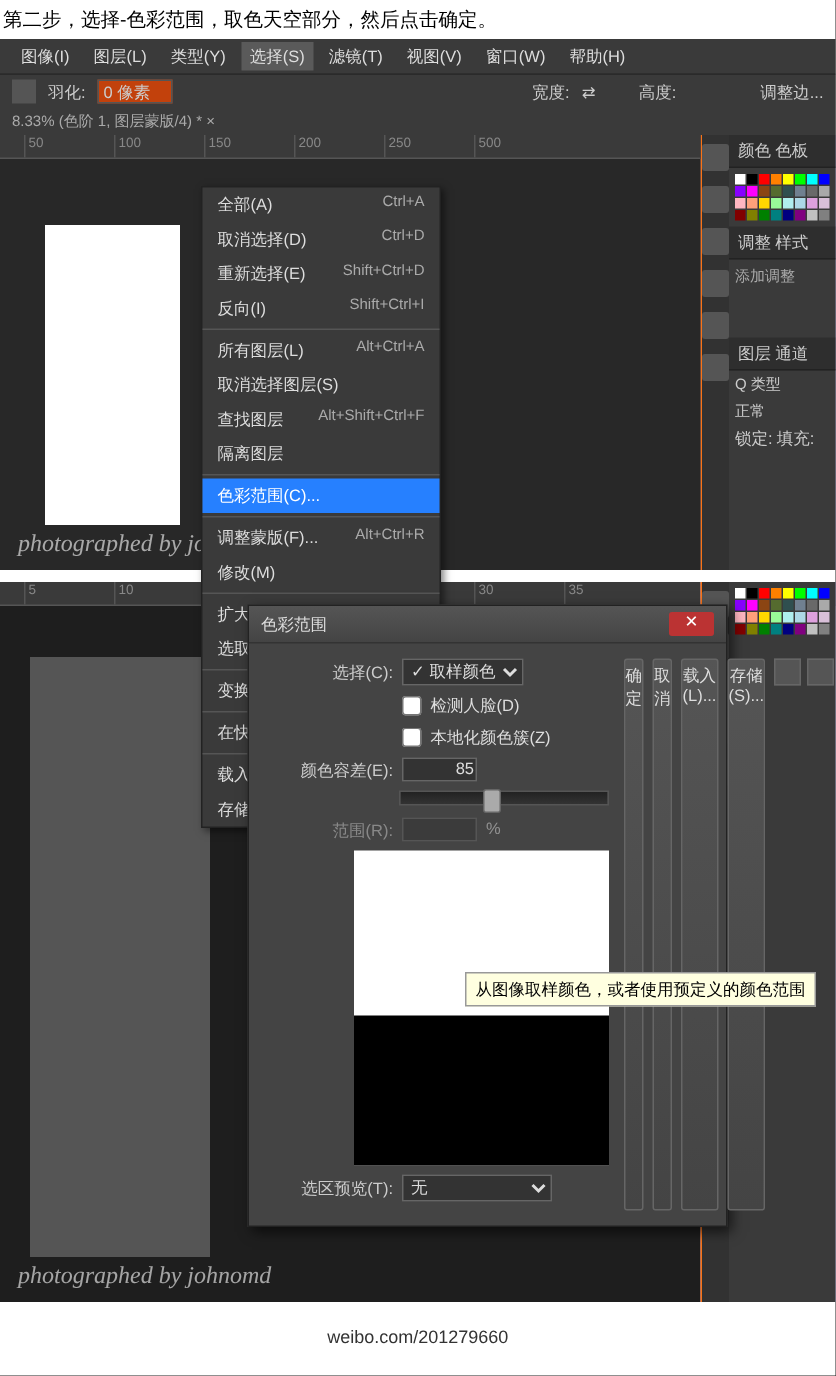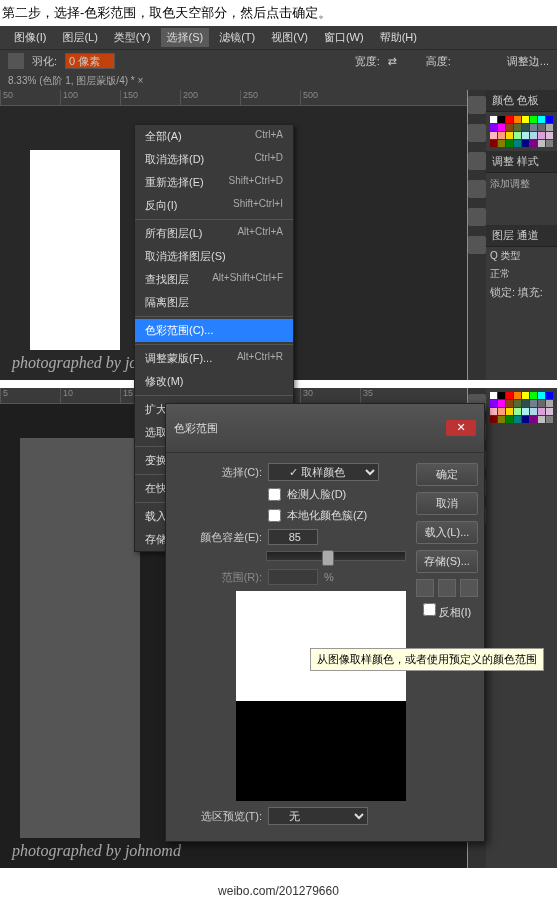--- a/index.html
+++ b/index.html
@@ -8,52 +8,52 @@
 .shot{position:relative;background:#1e1e1e;color:#ccc;margin-bottom:8px}
 .menubar{display:flex;background:#3a3a3a;padding:2px 8px;gap:4px}
 .menubar span{padding:2px 6px;color:#ddd}
 .menubar span.active{background:#5a5a5a}
 .toolbar{display:flex;align-items:center;background:#3a3a3a;padding:3px 8px;border-top:1px solid #2a2a2a;gap:8px}
 .toolbar .ico{width:16px;height:16px;background:#555;display:inline-block}
 .toolbar input{background:#c2410c;border:1px solid #555;color:#ccc;width:50px;padding:1px 3px}
 .status{background:#3a3a3a;padding:2px 8px;color:#aaa;font-size:10px}
 .workspace{display:flex;height:290px;background:#282828}
 .canvas-area{flex:1;position:relative;background:#282828}
-.ruler-h{height:16px;background:#3a3a3a;border-bottom:1px solid #555;display:flex;padding-left:0}
+.ruler-h{height:16px;background:#3a3a3a;border-bottom:1px solid #555;display:flex;padding-left:16px}
 .ruler-h span{width:60px;color:#888;font-size:9px;padding-left:2px;border-left:1px solid #555}
 .canvas{position:absolute;left:30px;top:60px;width:90px;height:200px;background:#fff}
 .dropdown{position:absolute;left:134px;top:34px;width:160px;background:#3a3a3a;border:1px solid #222;box-shadow:2px 2px 5px rgba(0,0,0,.5);z-index:10}
 .dropdown div{padding:4px 10px;color:#ddd;display:flex;justify-content:space-between;font-size:11px}
 .dropdown div.hl{background:#2680ff;color:#fff}
 .dropdown hr{border:none;border-top:1px solid #555;margin:2px 0}
 .dropdown .sc{color:#aaa;font-size:10px}
 .dropdown div.hl .sc{color:#fff}
 .panels{width:90px;background:#c4b5fd;border-left:1px solid #f97316;display:flex}
 .panel-icons{width:26px;background:#323232;display:flex;flex-direction:column;align-items:center;padding-top:6px;gap:10px}
 .panel-icons span{width:18px;height:18px;background:#555;display:inline-block;border-radius:2px}
 .panel-content{flex:1;background:#3a3a3a}
 .swatches{display:grid;grid-template-columns:repeat(8,1fr);gap:1px;padding:4px}
 .swatches span{width:7px;height:7px;display:inline-block}
 .panel-tab{background:#2e2e2e;padding:3px 6px;color:#ccc;font-size:10px;border-bottom:1px solid #222}
 .watermark{position:absolute;bottom:8px;left:12px;color:rgba(255,255,255,.6);font-style:italic;font-family:cursive;font-size:16px}
 
 .dialog{position:absolute;left:165px;top:15px;width:320px;background:#444;border:1px solid #222;box-shadow:3px 3px 8px rgba(0,0,0,.6);z-index:20;color:#ddd}
-.dialog-title{background:linear-gradient(#555,#444);padding:16px 8px;display:flex;justify-content:space-between;align-items:center;border-bottom:1px solid #333}
+.dialog-title{background:linear-gradient(#555,#444);padding:4px 8px;display:flex;justify-content:space-between;align-items:center;border-bottom:1px solid #333}
 .close-x{background:#b33;color:#fff;width:30px;height:16px;text-align:center;line-height:15px;border-radius:2px;font-size:11px}
 .dialog-body{padding:10px;display:flex;gap:10px}
 .dialog-left{flex:1}
 .drow{display:flex;align-items:center;gap:6px;margin-bottom:6px}
 .drow label{min-width:86px;text-align:right;color:#ccc}
-.drow select,.drow input[type=text]{background:#333;border:1px solid #666;color:#ddd;padding:1px 16px}
+.drow select,.drow input[type=text]{background:#333;border:1px solid #666;color:#ddd;padding:1px 1px}
 .drow input[type=text]{width:50px;text-align:right}
 .slider{width:140px;height:10px;background:linear-gradient(#222,#333);border:1px solid #555;position:relative;margin-left:90px}
 .slider::after{content:'';position:absolute;left:55px;top:-2px;width:10px;height:14px;background:#aaa;border:1px solid #666;border-radius:2px}
 .preview{width:170px;height:210px;background:#fff;margin:6px 0 6px 60px;position:relative}
 .preview .blk{position:absolute;bottom:0;left:0;right:0;height:100px;background:#000}
-.dialog-right{width:72px;display:flex;flex-direction:column;gap:6px}
+.dialog-right{width:72px;display:flex;flex-direction:row;gap:6px}
 .dbtn{background:linear-gradient(#555,#444);border:1px solid #666;color:#ddd;padding:3px 0;text-align:center;border-radius:2px}
 .eyedrops{display:flex;gap:4px;justify-content:center}
 .eyedrops span{width:18px;height:18px;background:#555;border:1px solid #666;display:inline-block}
 .radios{display:flex;gap:14px;margin:8px 0 4px 70px}
 .tooltip{position:absolute;left:310px;top:260px;background:#ffffe0;border:1px solid #999;color:#000;padding:3px 6px;font-size:11px;z-index:30}
 .shot2{height:480px}
 .canvas2{position:absolute;left:20px;top:50px;width:120px;height:400px;background:#555}
 .footer{text-align:center;padding:8px;color:#333;font-size:12px}
 </style>
 </head>

